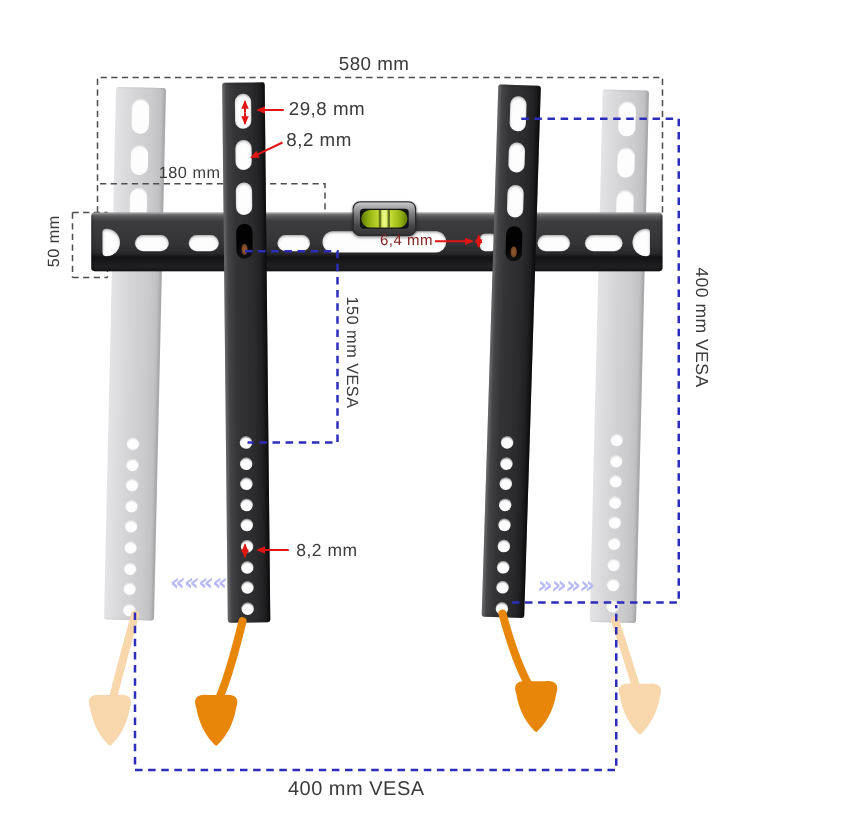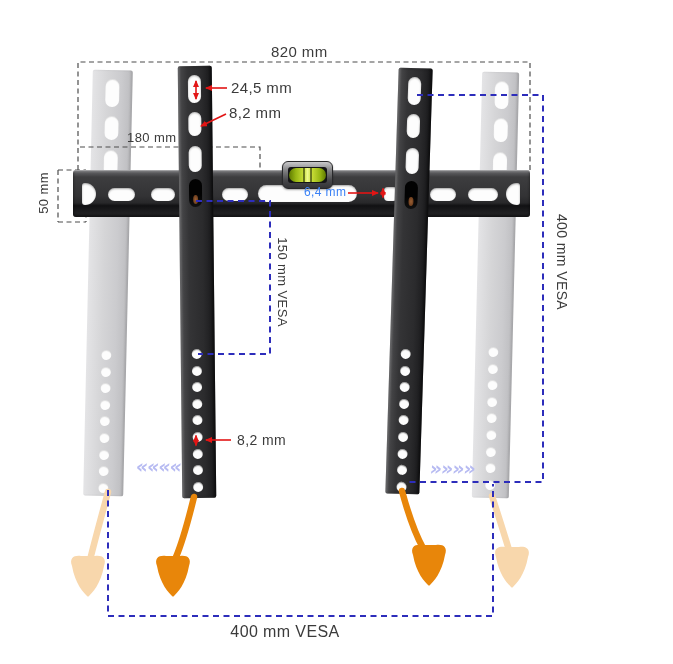--- a/index.html
+++ b/index.html
@@ -50,21 +50,21 @@
          border:1px solid #28282a;box-shadow:0 1px 2px rgba(0,0,0,.35);}
   .level-win{position:absolute;left:5px;top:5px;right:5px;bottom:5px;background:#141416;border-radius:3px;}
   .level-tube{position:absolute;left:1px;top:1px;right:1px;bottom:1px;border-radius:7px;
          background:linear-gradient(90deg,#5f7a00,#96b513 18%,#c8dd37 40%,#eef98d 50%,#c8dd37 62%,#96b513 84%,#5f7a00);}
   .level-tube i{position:absolute;top:0;bottom:0;width:1.5px;background:rgba(20,30,0,.55);}
   .t1{left:38%;} .t2{left:58%;}
 
   
   .lbl{position:absolute;font-size:15px;color:#3b3b3b;letter-spacing:.4px;white-space:nowrap;z-index:7;}
   .sm{font-size:13px;}
-  .xs{font-size:12px;color:#3b82f6;}
+  .xs{font-size:12px;color:#7f1d1d;}
   .md{font-size:14px;}
   .lg{font-size:16px;}
   .rot90{transform:translate(-50%,-50%) rotate(90deg);}
   .rotm90{transform:translate(-50%,-50%) rotate(-90deg);}
   .ctr{transform:translate(-50%,-50%);}
   .chev{position:absolute;z-index:6;color:#b7bbf2;font-family:"DejaVu Sans",sans-serif;
         font-weight:bold;font-size:19px;letter-spacing:-1px;transform:skewX(-8deg);}
 </style>
 </head>
 <body>
@@ -195,22 +195,22 @@
       <path d="M226,114 L201,126" marker-end="url(#ah)"></path>
       <path d="M348,193 H378" marker-end="url(#ah)"></path>
       <path d="M383,193 V188.5" marker-end="url(#ah)"></path>
       <path d="M383,193 V197.5" marker-end="url(#ah)"></path>
       <path d="M231,440 H206" marker-end="url(#ah)"></path>
       <path d="M196,440 V435.5" marker-end="url(#ah)"></path>
       <path d="M196,440 V445.5" marker-end="url(#ah)"></path>
     </g>
   </svg>
 
-  <div class="lbl" style="left:271px;top:43px;">820 mm</div>
-  <div class="lbl" style="left:231px;top:79px;">24,5 mm</div>
+  <div class="lbl" style="left:271px;top:43px;">580 mm</div>
+  <div class="lbl" style="left:231px;top:79px;">29,8 mm</div>
   <div class="lbl" style="left:229px;top:104px;">8,2 mm</div>
   <div class="lbl sm" style="left:127px;top:130px;text-align:center;">180 mm</div>
   <div class="lbl sm rotm90" style="left:43px;top:193px;">50 mm</div>
   <div class="lbl xs" style="left:304px;top:185px;">6,4 mm</div>
   <div class="lbl sm rot90" style="left:282px;top:282px;">150 mm VESA</div>
   <div class="lbl md rot90" style="left:562px;top:262px;">400 mm VESA</div>
   <div class="lbl md" style="left:237px;top:432px;">8,2 mm</div>
   <div class="lbl lg ctr" style="left:285px;top:632px;">400 mm VESA</div>
 
   <div class="chev" style="left:136px;top:455px;">««««</div>

